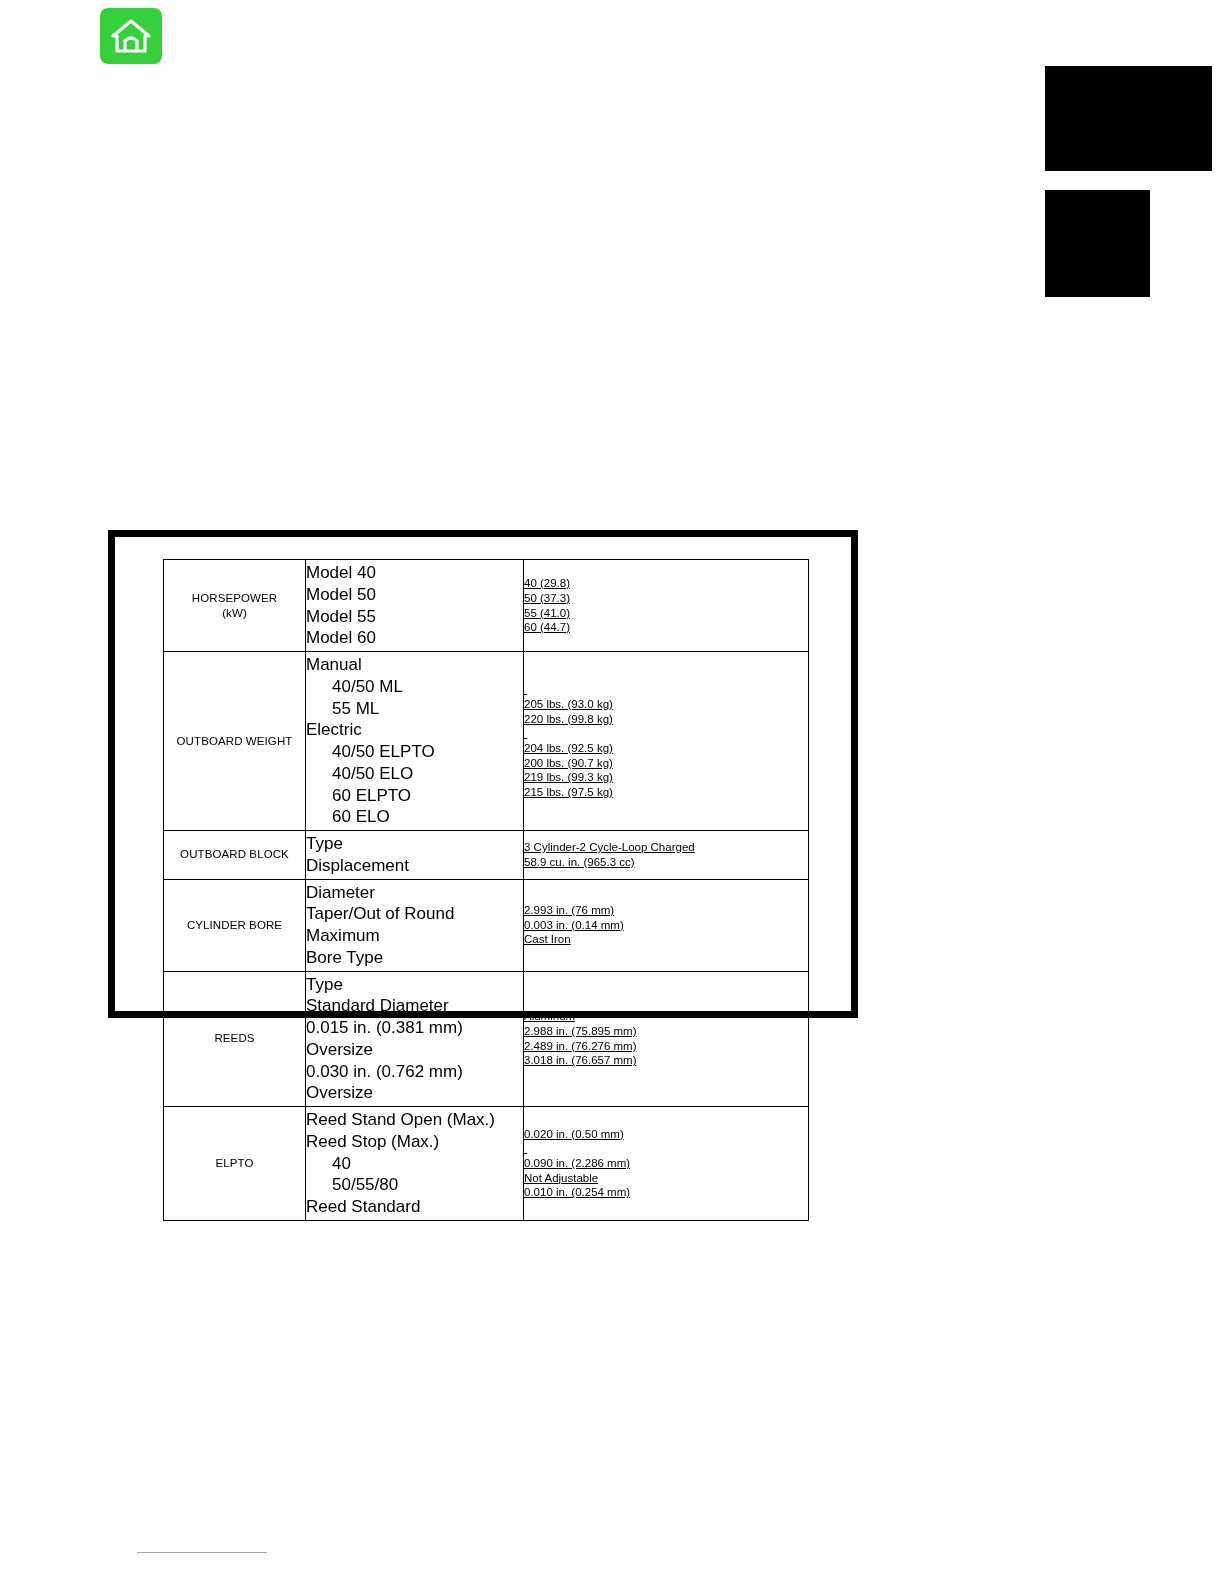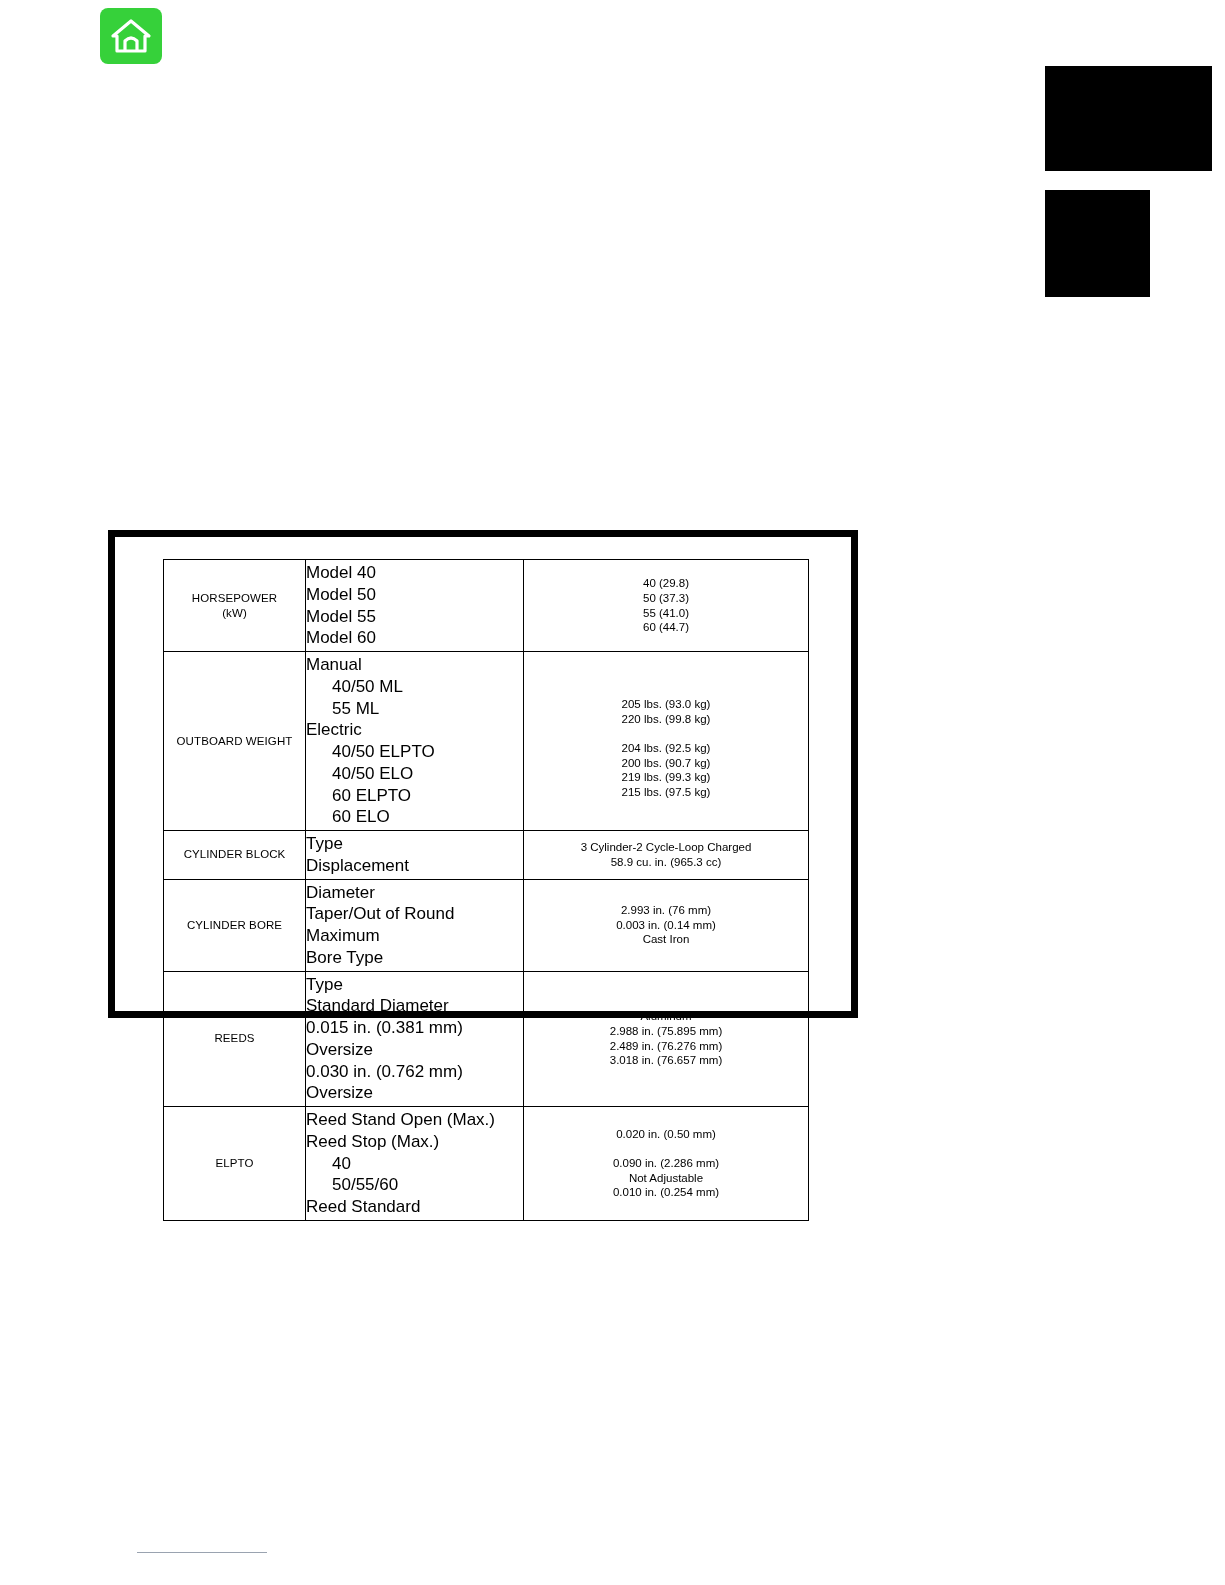--- a/index.html
+++ b/index.html
@@ -91,23 +91,23 @@
     font-size: 11.5px;
     letter-spacing: 0.1px;
   }
   td.items {
     padding-left: 6px;
     font-weight: normal;
     font-size: 17px;
     margin-left: 10px;
   }
   td.vals {
-    text-align: center;
     font-weight: normal;
     font-size: 11.5px;
+    text-decoration: underline;
   }
   .ind1 { padding-left: 26px; }
   .lbl2 { line-height: 1.25; }
 
   
   .artifact-line {
     position: absolute;
     left: 137px;
     top: 1552px;
     width: 130px;
@@ -177,21 +177,21 @@
             <div>220 lbs. (99.8 kg)</div>
             <div>&nbsp;</div>
             <div>204 lbs. (92.5 kg)</div>
             <div>200 lbs. (90.7 kg)</div>
             <div>219 lbs. (99.3 kg)</div>
             <div>215 lbs. (97.5 kg)</div>
           </td>
         </tr>
 
         <tr>
-          <td class="label">CYLINDER BLOCK</td>
+          <td class="label">OUTBOARD BLOCK</td>
           <td class="items">
             <div>Type</div>
             <div>Displacement</div>
           </td>
           <td class="vals">
             <div>3 Cylinder-2 Cycle-Loop Charged</div>
             <div>58.9 cu. in. (965.3 cc)</div>
           </td>
         </tr>
 
@@ -225,21 +225,21 @@
             <div>3.018 in. (76.657 mm)</div>
           </td>
         </tr>
 
         <tr>
           <td class="label">ELPTO</td>
           <td class="items">
             <div>Reed Stand Open (Max.)</div>
             <div>Reed Stop (Max.)</div>
             <div class="ind1">40</div>
-            <div class="ind1">50/55/60</div>
+            <div class="ind1">50/55/80</div>
             <div>Reed Standard</div>
           </td>
           <td class="vals">
             <div>0.020 in. (0.50 mm)</div>
             <div>&nbsp;</div>
             <div>0.090 in. (2.286 mm)</div>
             <div>Not Adjustable</div>
             <div>0.010 in. (0.254 mm)</div>
           </td>
         </tr>

